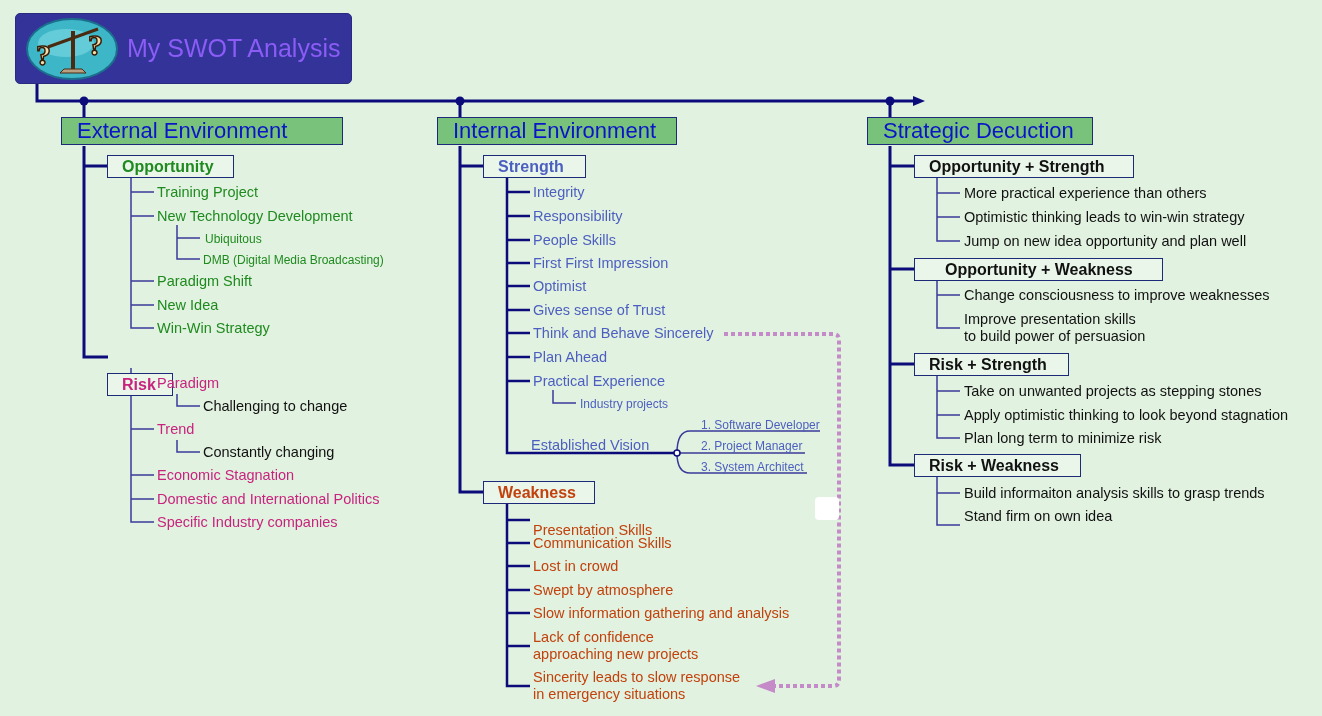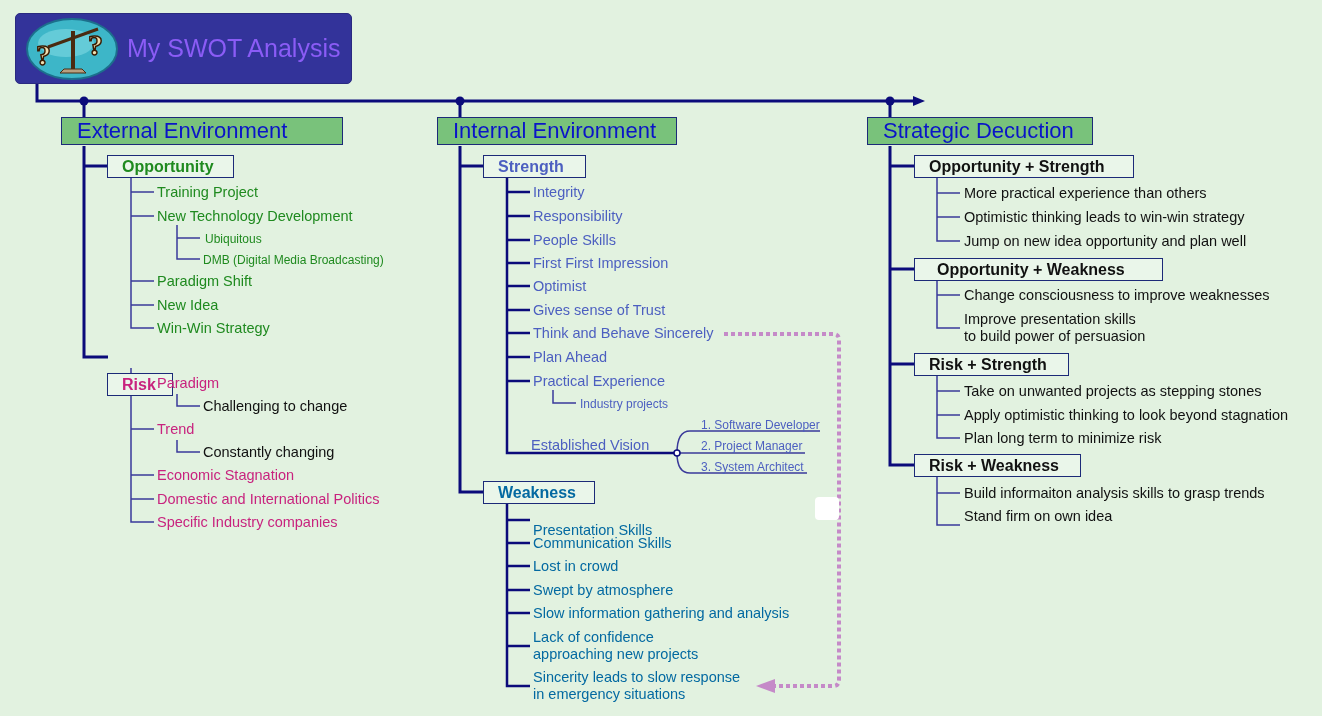--- a/index.html
+++ b/index.html
@@ -9,21 +9,21 @@
   .title-box { left:15px; top:13px; width:337px; height:71px; background:#33339a; border-radius:5px; border:1px solid #2a2a80; box-sizing:border-box; }
   .title-text { left:127px; top:34px; color:#8b5cf6; font-size:25px; white-space:nowrap; }
   .logo { left:26px; top:17px; width:96px; height:64px; }
   .main-topic { height:28px; background:#79c27b; border:1px solid #1c2a78; box-sizing:border-box; color:#0a14c8; font-size:22px; line-height:26px; padding-left:15px; white-space:nowrap; }
   .sub-topic { height:23px; background:#eaf6ea; border:1px solid #1c2a78; box-sizing:border-box; font-weight:bold; font-size:16px; line-height:21px; padding-left:14px; white-space:nowrap; }
   .item { font-size:14.5px; white-space:nowrap; line-height:17px; }
   .item.small { font-size:12px; }
   .green { color:#1f8a1f; }
   .magenta { color:#c8237e; }
   .blue { color:#4c5fc0; }
-  .pink { color:#0369a1; }
+  .pink { color:#c2410c; }
   .black { color:#111; }
   .vision { font-size:12px; color:#4c5fc0; white-space:nowrap; }
   .note-box { left:815px; top:497px; width:24px; height:23px; background:#fff; border-radius:4px; }
 </style>
 </head>
 <body>
 
 <svg class="lines" viewBox="0 0 1322 716">
   <g stroke="#0b0b7a" fill="none">
 
@@ -171,21 +171,21 @@
   <div>in emergency situations</div>
 </div>
 
 <div class="abs main-topic" style="left:867px;top:117px;width:226px;">Strategic Decuction</div>
 
 <div class="abs sub-topic black" style="left:914px;top:155px;width:220px;">Opportunity + Strength</div>
 <div class="abs item black" style="left:964px;top:185px;">More practical experience than others</div>
 <div class="abs item black" style="left:964px;top:209px;">Optimistic thinking leads to win-win strategy</div>
 <div class="abs item black" style="left:964px;top:233px;">Jump on new idea opportunity and plan well</div>
 
-<div class="abs sub-topic black" style="left:914px;top:258px;width:249px;padding-left:22px;">Opportunity + Weakness</div>
+<div class="abs sub-topic black" style="left:914px;top:258px;width:249px;padding-left:30px;">Opportunity + Weakness</div>
 <div class="abs item black" style="left:964px;top:287px;">Change consciousness to improve weaknesses</div>
 <div class="abs item black" style="left:964px;top:311px;">
   <div>Improve presentation skills</div>
   <div>to build power of persuasion</div>
 </div>
 
 <div class="abs sub-topic black" style="left:914px;top:353px;width:155px;">Risk + Strength</div>
 <div class="abs item black" style="left:964px;top:383px;">Take on unwanted projects as stepping stones</div>
 <div class="abs item black" style="left:964px;top:407px;">Apply optimistic thinking to look beyond stagnation</div>
 <div class="abs item black" style="left:964px;top:430px;">Plan long term to minimize risk</div>

